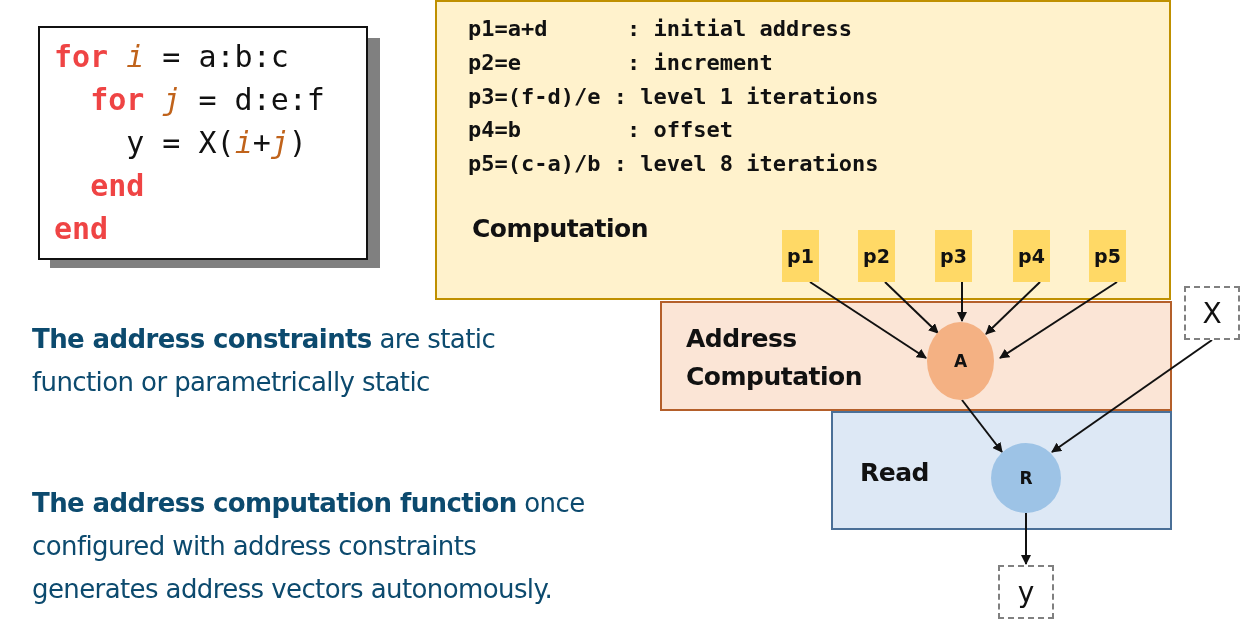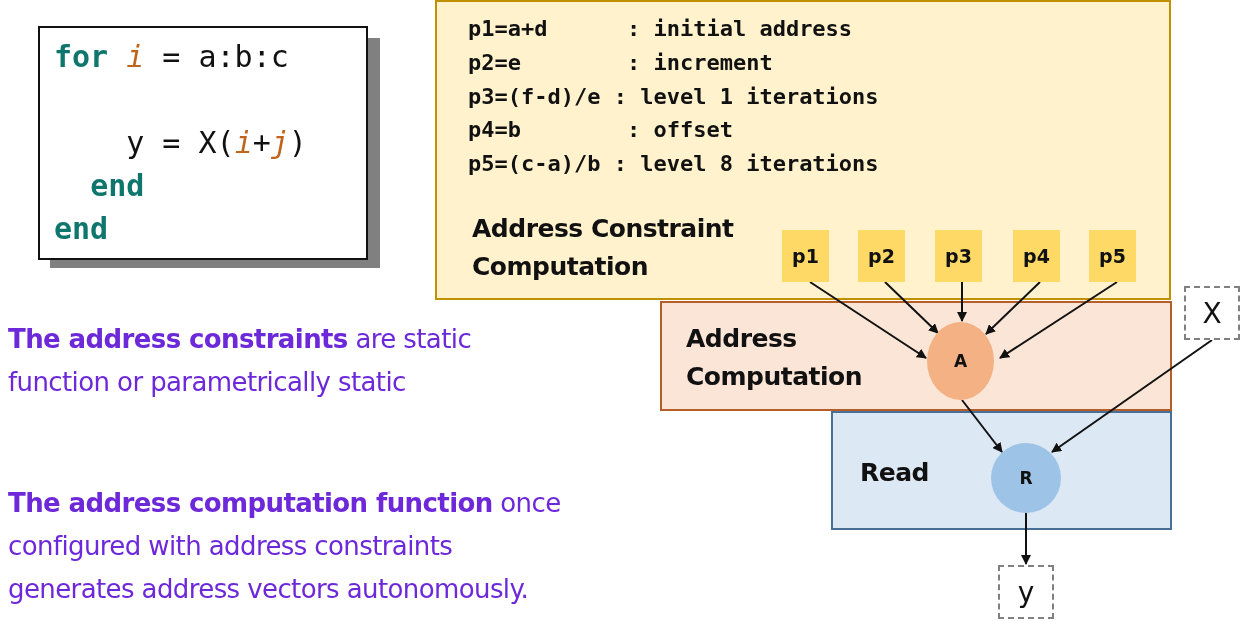--- a/index.html
+++ b/index.html
@@ -4,73 +4,73 @@
 <style>
   html, body { margin:0; padding:0; }
   body { width:1245px; height:635px; background:#ffffff; position:relative; overflow:hidden;
          font-family:"DejaVu Sans", sans-serif; }
   .abs { position:absolute; }
 
   
   #code-shadow { left:50px; top:38px; width:330px; height:230px; background:#808080; }
   #code-box { left:38px; top:26px; width:326px; height:230px; background:#fff; border:2px solid #111; }
   .code-line { position:absolute; left:14px; font-family:"DejaVu Sans Mono", monospace; font-size:30px; color:#111; white-space:pre; line-height:1; }
-  .kw { color:#0f766e; font-weight:bold; }
+  .kw { color:#ef4444; font-weight:bold; }
   .var { color:#c0631b; font-style:italic; }
 
   
   #region-constraint { left:435px; top:0px; width:736px; height:300px; background:#fff2cc; border:2px solid #bf9000; box-sizing:border-box; }
   #region-address { left:660px; top:301px; width:512px; height:110px; background:#fbe5d6; border:2px solid #b45f2a; box-sizing:border-box; }
   #region-read { left:831px; top:411px; width:341px; height:119px; background:#dde8f5; border:2px solid #4a6f97; box-sizing:border-box; }
 
   .param-line { position:absolute; left:468px; font-family:"DejaVu Sans Mono", monospace; font-weight:bold; font-size:22px; color:#111; white-space:pre; line-height:1; }
 
   .region-label { position:absolute; font-family:"DejaVu Sans", sans-serif; font-weight:bold; font-size:25px; color:#111; line-height:38px; letter-spacing:-0.5px; }
 
-  .pbox { position:absolute; top:230px; width:47px; height:52px; background:#ffd966; display:flex; align-items:center; justify-content:center;
+  .pbox { position:absolute; top:230px; width:37px; height:52px; background:#ffd966; display:flex; align-items:center; justify-content:center;
           font-family:"DejaVu Sans", sans-serif; font-weight:bold; font-size:19px; color:#111; }
 
   .node { position:absolute; border-radius:50%; display:flex; align-items:center; justify-content:center;
           font-family:"DejaVu Sans", sans-serif; font-weight:bold; font-size:17px; color:#111; }
   #node-a { left:927px; top:322px; width:67px; height:78px; background:#f4b183; }
   #node-r { left:991px; top:443px; width:70px; height:70px; background:#9dc3e6; }
 
   .dashbox { position:absolute; border:2px dashed #808080; background:#fff; display:flex; align-items:center; justify-content:center;
              font-family:"DejaVu Sans", sans-serif; font-size:28px; color:#111; box-sizing:border-box; }
   #x-box { left:1184px; top:286px; width:56px; height:54px; }
   #y-box { left:998px; top:565px; width:56px; height:54px; }
 
-  .para { position:absolute; left:8px; font-family:"DejaVu Sans", sans-serif; font-size:26px; color:#6d28d9; line-height:43px; letter-spacing:-0.6px; }
+  .para { position:absolute; left:32px; font-family:"DejaVu Sans", sans-serif; font-size:26px; color:#0c4a6e; line-height:43px; letter-spacing:-0.6px; }
   .para b { font-weight:bold; }
 
   svg#arrows { position:absolute; left:0; top:0; }
 </style>
 </head>
 <body>
 
 <div id="code-shadow" class="abs"></div>
 <div id="code-box" class="abs">
   <div class="code-line" style="top:14px"><span class="kw">for</span><span> </span><span class="var">i</span><span> = a:b:c</span></div>
+  <div class="code-line" style="top:57px"><span>  </span><span class="kw">for</span><span> </span><span class="var">j</span><span> = d:e:f</span></div>
   <div class="code-line" style="top:100px"><span>    y = X(</span><span class="var">i</span><span>+</span><span class="var">j</span><span>)</span></div>
   <div class="code-line" style="top:143px"><span>  </span><span class="kw">end</span></div>
   <div class="code-line" style="top:186px"><span class="kw">end</span></div>
 </div>
 
 <div id="region-constraint" class="abs"></div>
 <div id="region-address" class="abs"></div>
 <div id="region-read" class="abs"></div>
 
 <div class="param-line" style="top:18px">p1=a+d      : initial address</div>
 <div class="param-line" style="top:52px">p2=e        : increment</div>
 <div class="param-line" style="top:86px">p3=(f-d)/e : level 1 iterations</div>
 <div class="param-line" style="top:119px">p4=b        : offset</div>
 <div class="param-line" style="top:153px">p5=(c-a)/b : level 8 iterations</div>
 
 <div class="region-label" style="left:472px; top:210px;">
-  <div>Address Constraint</div>
   <div>Computation</div>
 </div>
 <div class="region-label" style="left:686px; top:320px;">
   <div>Address</div>
   <div>Computation</div>
 </div>
 <div class="region-label" style="left:860px; top:454px;">Read</div>
 
 <svg id="arrows" width="1245" height="635">
   <defs>

